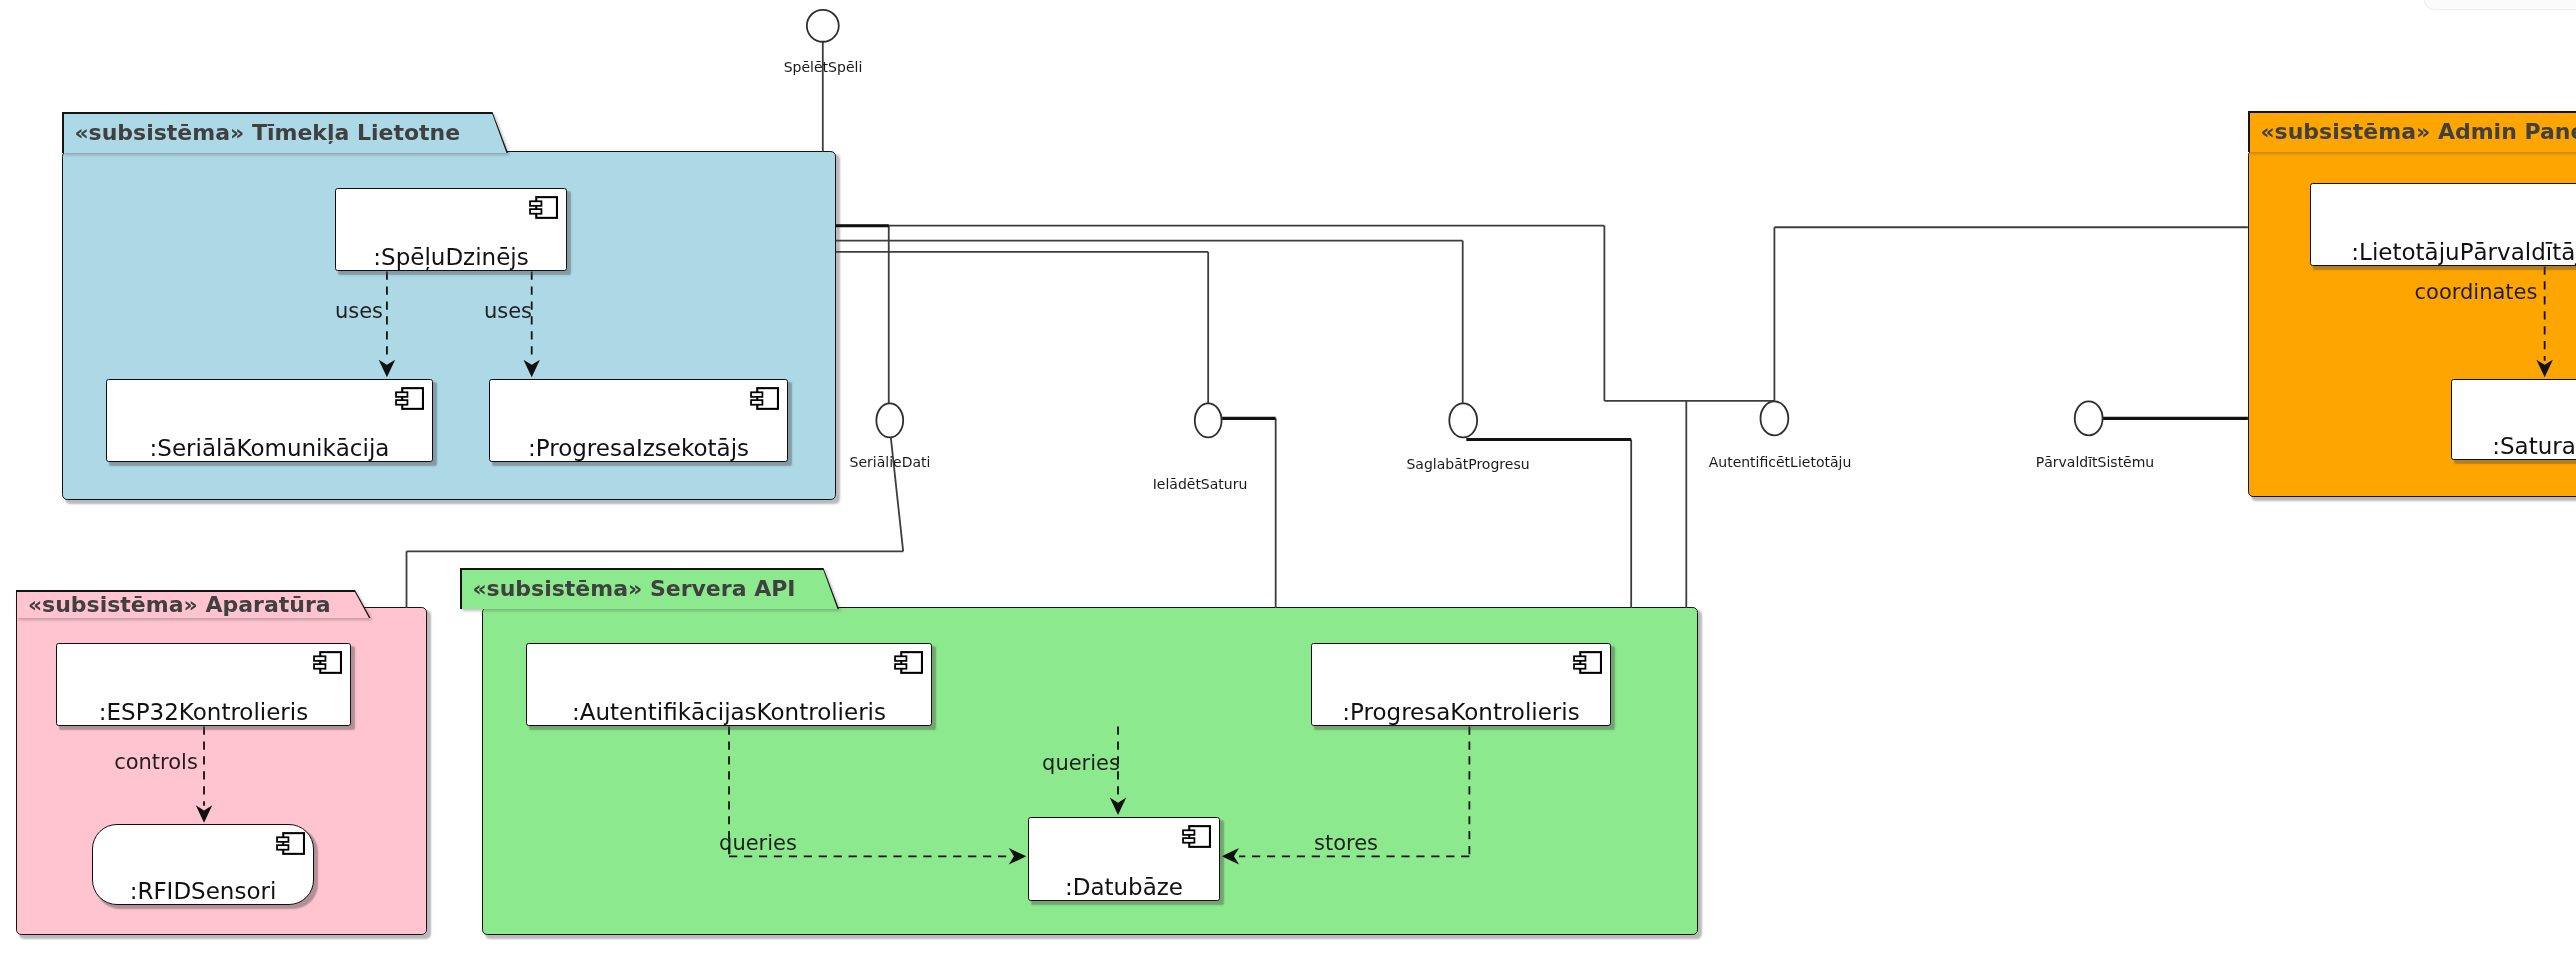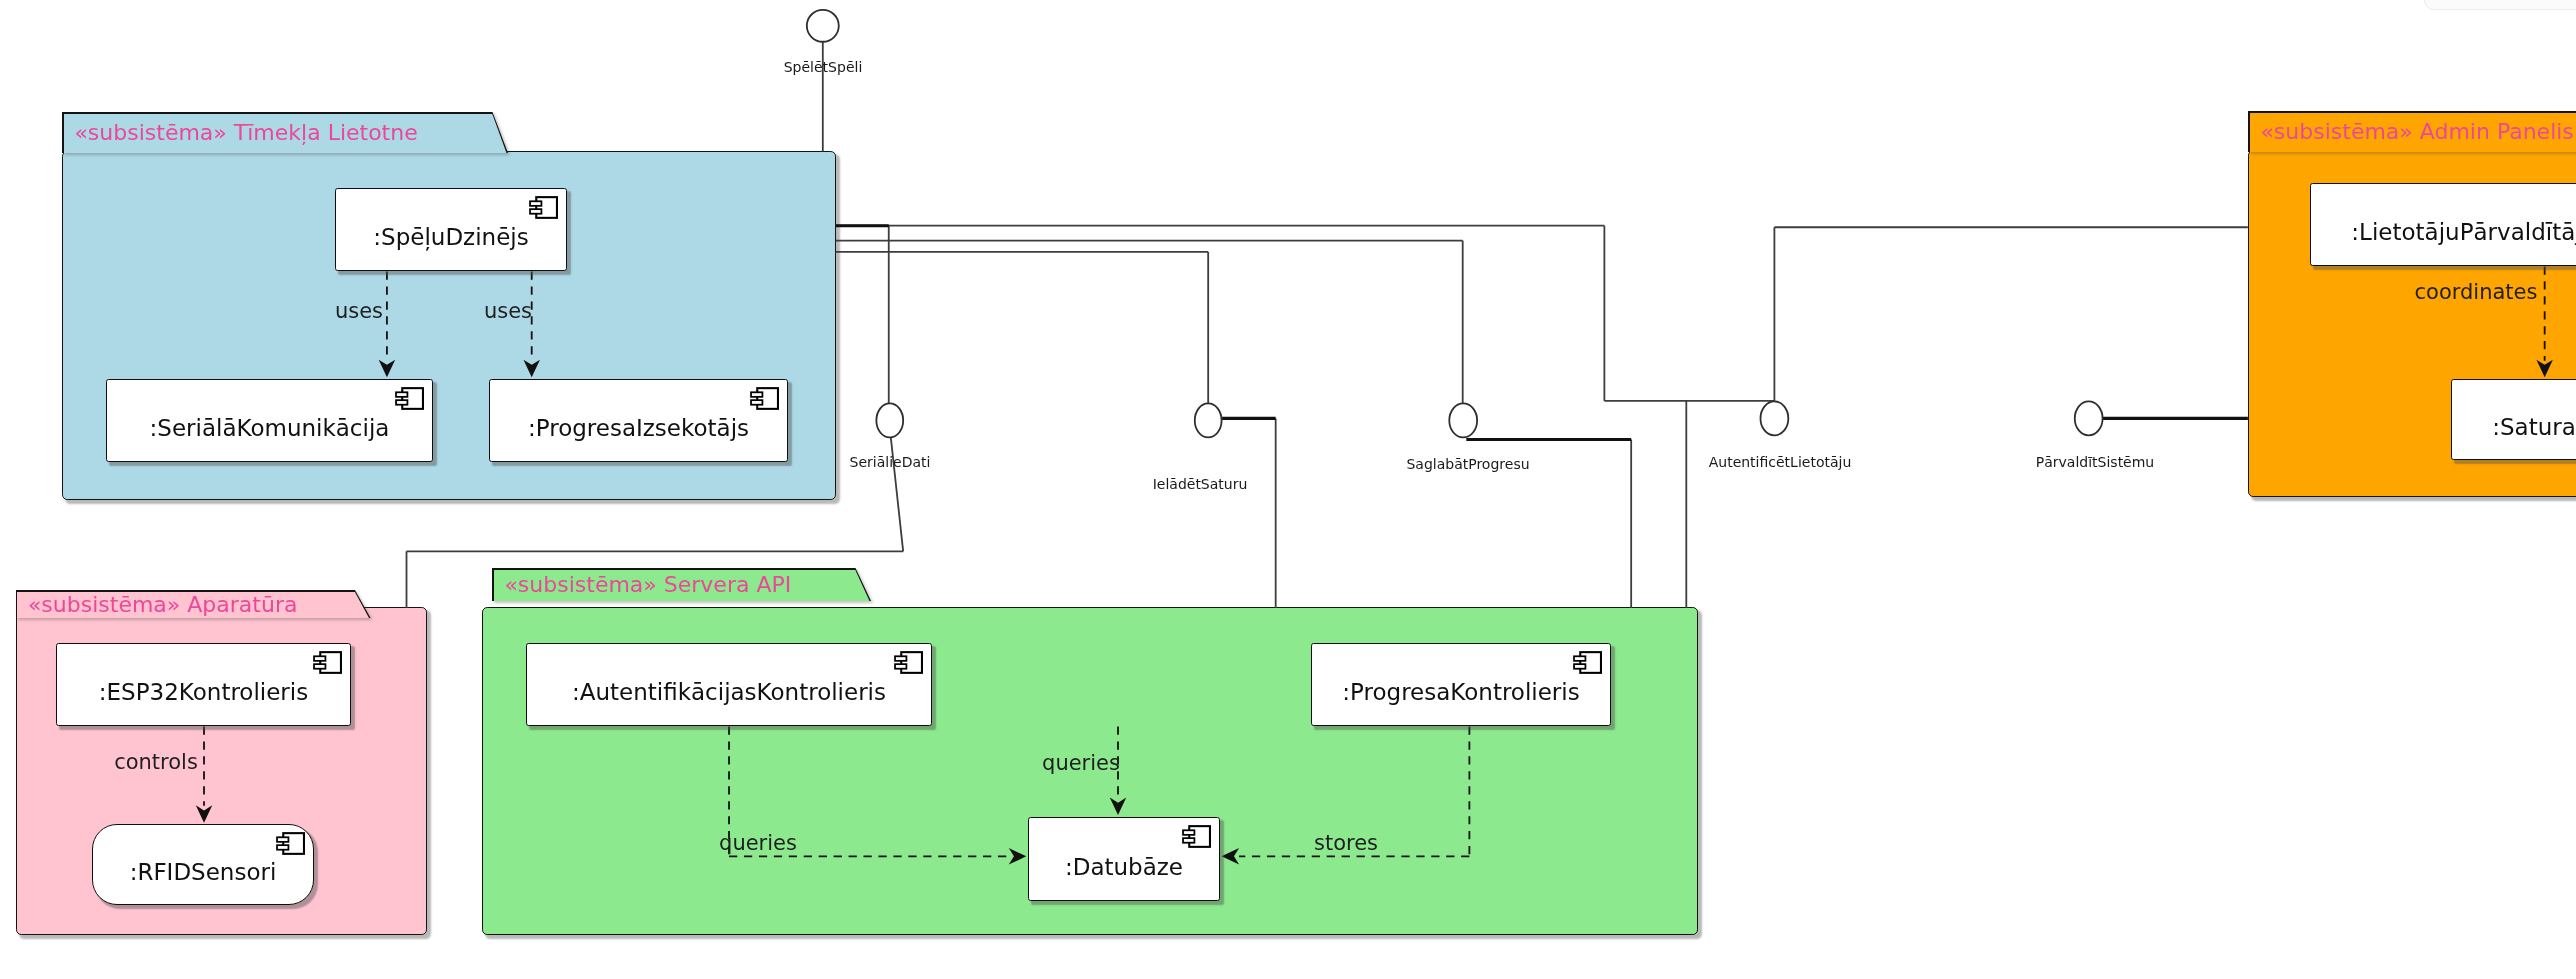--- a/index.html
+++ b/index.html
@@ -12,26 +12,26 @@
     position:absolute; z-index:1; border:1.5px solid #141414; border-radius:5.2px;
     box-shadow:3.1px 3.6px 2.1px rgba(80,80,80,.40); box-sizing:border-box;
   }
   .pkg-tab { position:absolute; z-index:3; filter:drop-shadow(2.6px 2.1px 1.5px rgba(80,80,80,.35)); }
   .pkg-tab-outer { position:absolute; inset:0; background:#141414;
     clip-path:polygon(0 0, calc(100% - 15.5px) 0, 100% 100%, 0 100%); }
   .pkg-tab-inner { position:absolute; left:1.5px; top:1.5px; right:1.5px; bottom:0;
     clip-path:polygon(0 0, calc(100% - 14.4px) 0, 100% 100%, 0 100%); }
   .pkg-title {
     position:absolute; left:12.4px; top:0; height:100%; display:flex; align-items:center;
-    font-size:22px; font-weight:normal; color:#ec4899; white-space:nowrap; z-index:4;
+    font-size:22px; font-weight:bold; color:#404040; white-space:nowrap; z-index:4;
   }
   .comp {
     position:absolute; z-index:5; background:#ffffff; border:1.5px solid #0f0f0f;
     border-radius:2.6px; box-shadow:3.1px 3.6px 1.5px rgba(80,80,80,.45); box-sizing:border-box;
-    display:flex; align-items:center; justify-content:center;
+    display:flex; align-items:flex-end; justify-content:center;
   }
   .comp-label { font-size:23px; color:#111; margin-top:15.5px; white-space:nowrap; }
   .cicon { position:absolute; top:6.7px; right:8.2px; width:29px; height:23px; }
   .lbl {
     position:absolute; z-index:6; transform:translate(-50%,-50%);
     font-size:14px; color:#1a1a1a; white-space:nowrap;
   }
   .edge-lbl {
     position:absolute; z-index:6; transform:translate(-50%,-50%);
     font-size:21px; color:#1f1f1f; white-space:nowrap;
@@ -61,21 +61,21 @@
   <div class="pkg-tab" style="left:2248px;top:111px;width:394px;height:41px;">
     <div class="pkg-tab-outer"></div>
     <div class="pkg-tab-inner" style="background-color: rgb(255, 165, 0);"></div>
     <div class="pkg-title">«subsistēma» Admin Panelis</div>
   </div>
   <div class="pkg-tab" style="left:15.5px;top:590px;width:355px;height:28px;">
     <div class="pkg-tab-outer"></div>
     <div class="pkg-tab-inner" style="background-color: rgb(255, 196, 208);"></div>
     <div class="pkg-title">«subsistēma» Aparatūra</div>
   </div>
-  <div class="pkg-tab" style="left:492px;top:568px;width:379px;height:33px;">
+  <div class="pkg-tab" style="left:460px;top:568px;width:379px;height:41px;">
     <div class="pkg-tab-outer"></div>
     <div class="pkg-tab-inner" style="background-color: rgb(141, 233, 141);"></div>
     <div class="pkg-title">«subsistēma» Servera API</div>
   </div>
 
   <svg class="svg-layer" width="2929" height="980" viewBox="0 0 5685 1902">
     <g stroke="#3d3d3d" stroke-width="3.5" fill="none">
 
       <line x1="1597" y1="81" x2="1597" y2="294"></line>
 

